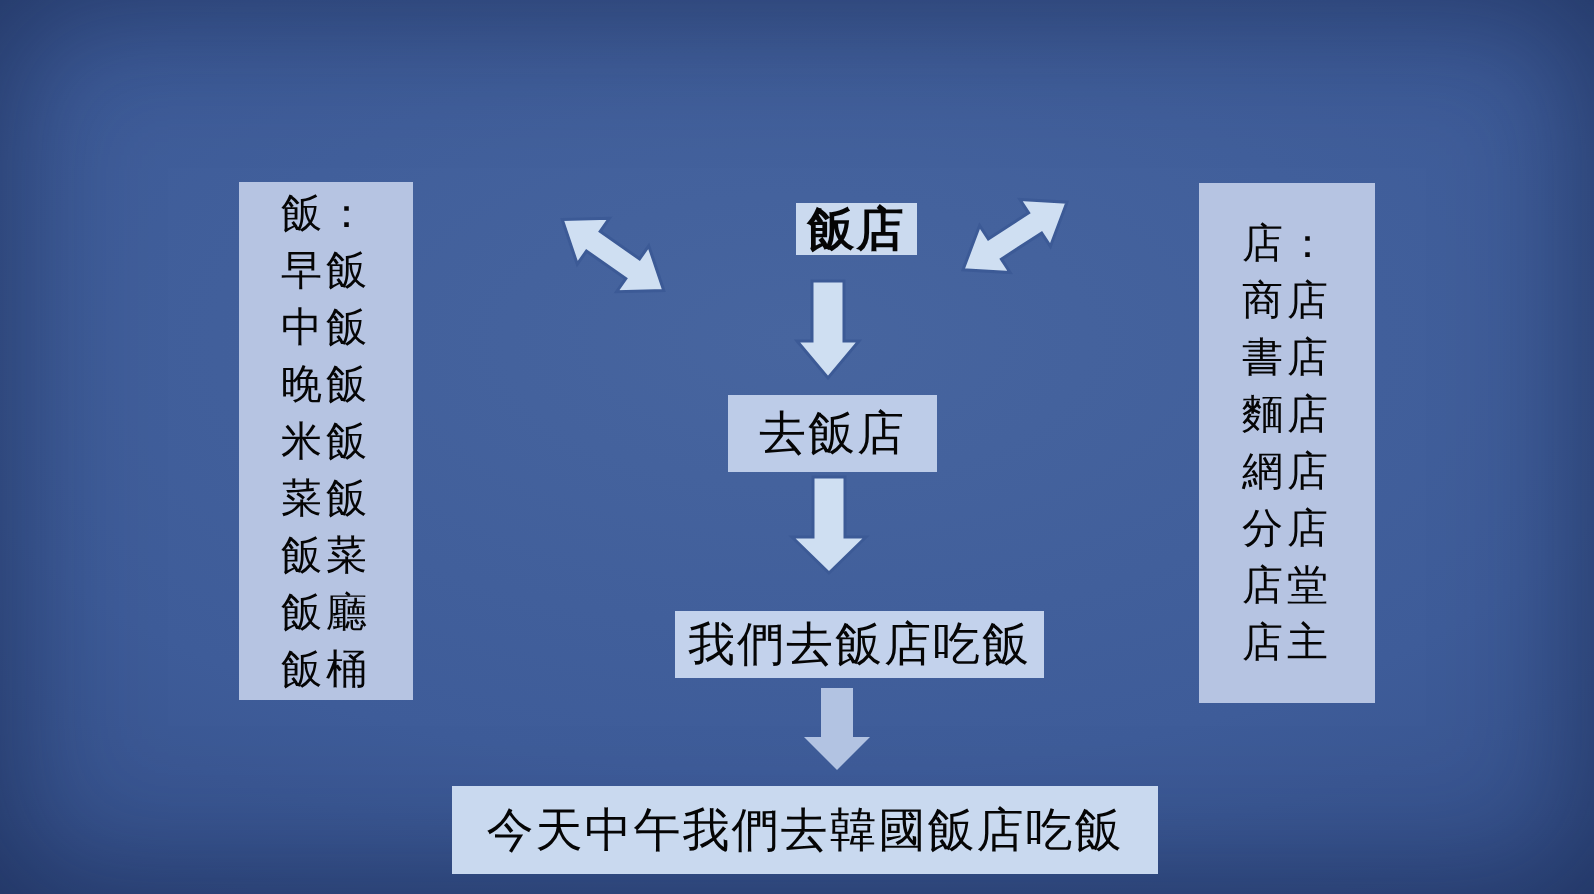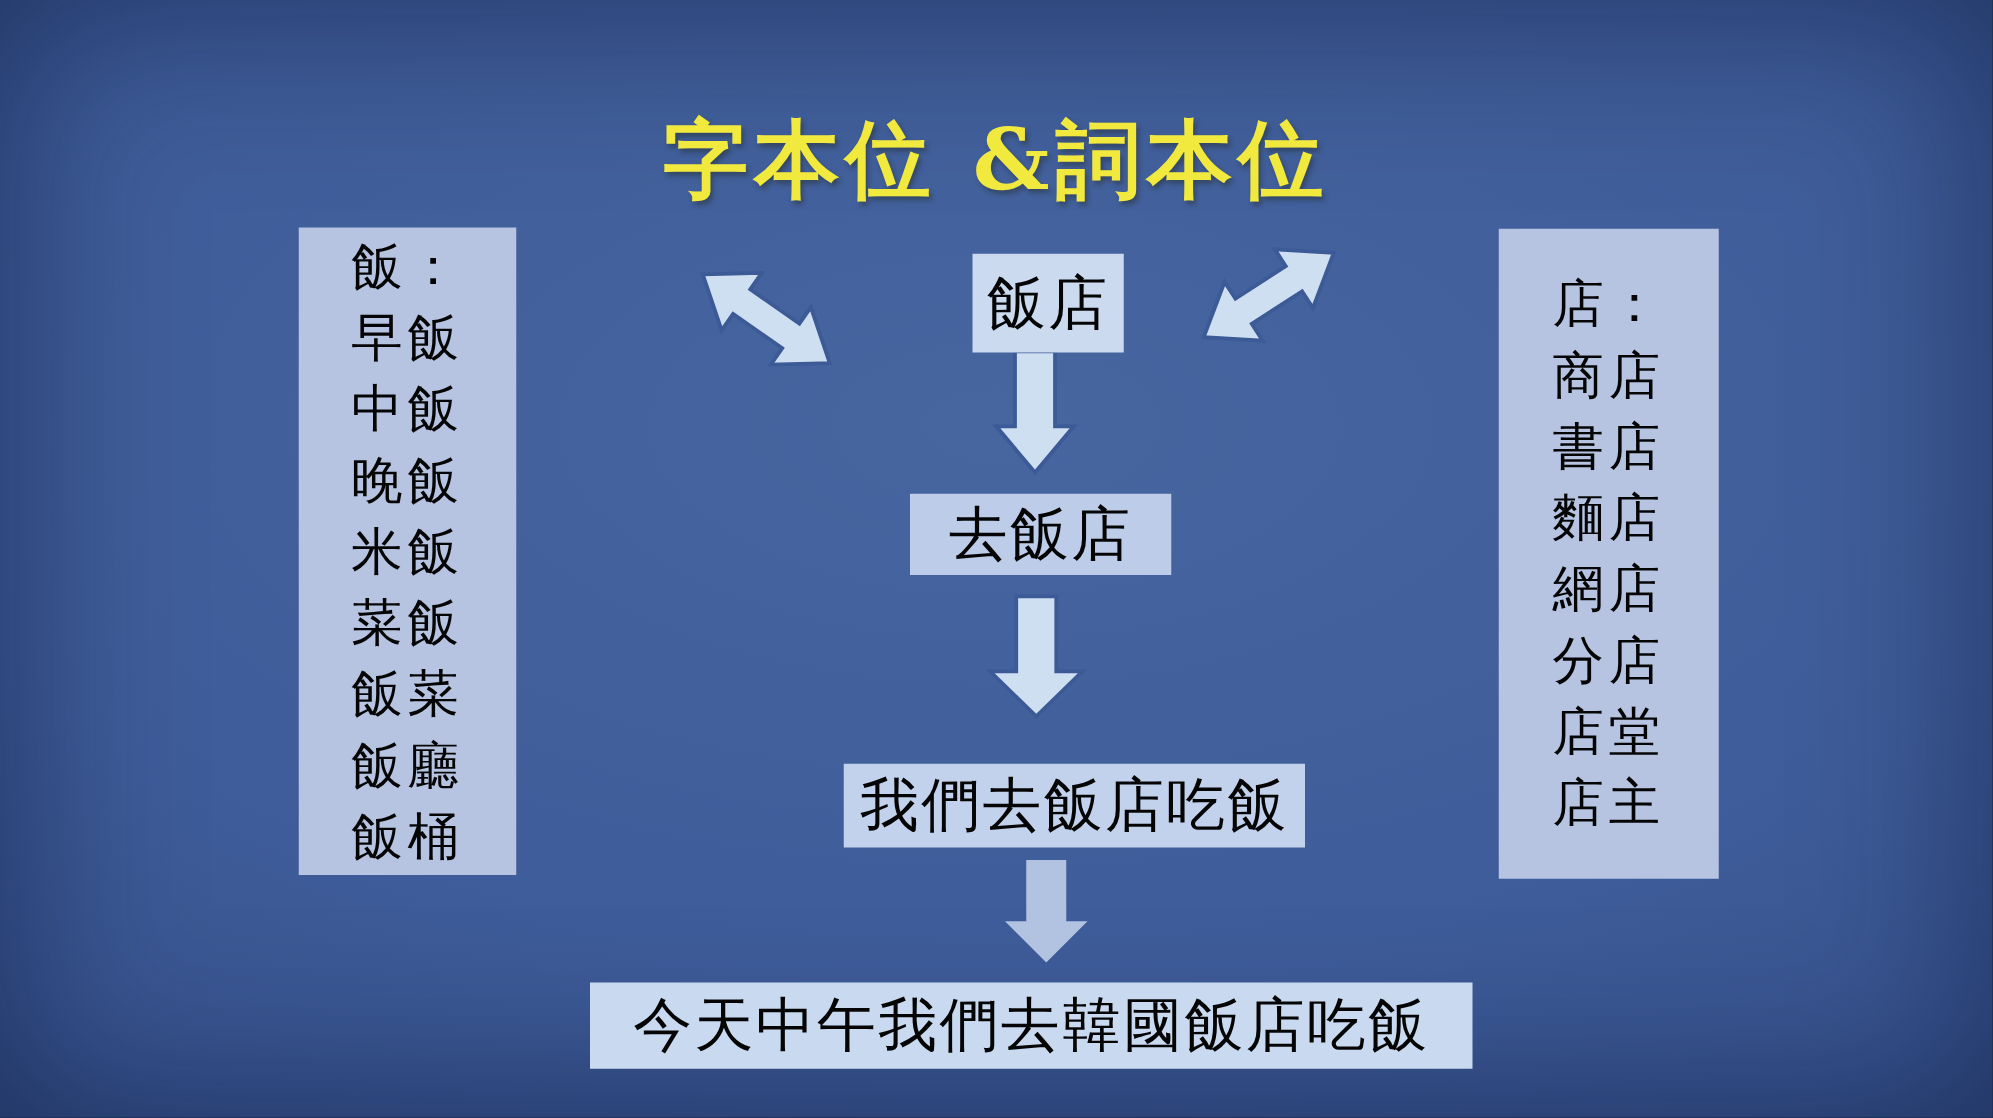--- a/index.html
+++ b/index.html
@@ -63,24 +63,24 @@
     position: absolute;
     display: flex;
     justify-content: center;
     align-items: center;
     color: var(--text-color);
     font-size: 47px;
     letter-spacing: 2px;
     white-space: nowrap;
     z-index: 2;
   }
-  .step.s1 { left: 778px; top: 203px; width: 121px; height: 79px; background: var(--step1-bg); }
-  .step.s2 { left: 728px; top: 395px; width: 209px; height: 65px; background: var(--step2-bg); }
+  .step.s1 { left: 796px; top: 203px; width: 121px; height: 52px; background: var(--step1-bg); font-weight: bold; }
+  .step.s2 { left: 728px; top: 395px; width: 209px; height: 77px; background: var(--step2-bg); }
   .step.s3 { left: 675px; top: 591px; width: 369px; height: 67px; background: var(--step3-bg); margin-top: 20px; }
-  .step.s4 { left: 472px; top: 786px; width: 706px; height: 69px; background: var(--step4-bg); }
+  .step.s4 { left: 452px; top: 786px; width: 706px; height: 88px; background: var(--step4-bg); }
   .arrows {
     position: absolute;
     inset: 0;
     z-index: 1;
   }
   .arrow-outlined {
     fill: var(--arrow-fill);
     stroke: var(--arrow-outline);
     stroke-width: 3;
     stroke-linejoin: miter;
@@ -88,21 +88,20 @@
   .arrow-plain {
     fill: var(--arrow-fill-light);
     stroke: none;
   }
 </style>
 </head>
 <body>
 
 <div class="slide">
 
-  <div class="title">字本位 &amp;詞本位</div>
 
   <svg class="arrows" viewBox="0 0 1594 894" width="1594" height="894" aria-hidden="true">
     <path class="arrow-outlined" transform="translate(613 255) rotate(35)" d="M -62 0 L -24 -28 L -24 -12 L 24 -12 L 24 -28 L 62 0 L 24 28 L 24 12 L -24 12 L -24 28 Z"></path>
     <path class="arrow-outlined" transform="translate(1015 236) rotate(-33)" d="M -62 0 L -24 -28 L -24 -12 L 24 -12 L 24 -28 L 62 0 L 24 28 L 24 12 L -24 12 L -24 28 Z"></path>
     <path class="arrow-outlined" d="M 812 281 L 844 281 L 844 341 L 859 341 L 828 378 L 797 341 L 812 341 Z"></path>
     <path class="arrow-outlined" d="M 813 477 L 845 477 L 845 537 L 866 537 L 829 573 L 792 537 L 813 537 Z"></path>
     <path class="arrow-plain" d="M 821 688 L 853 688 L 853 737 L 870 737 L 837 770 L 804 737 L 821 737 Z"></path>
   </svg>
 
   <div class="panel left">

